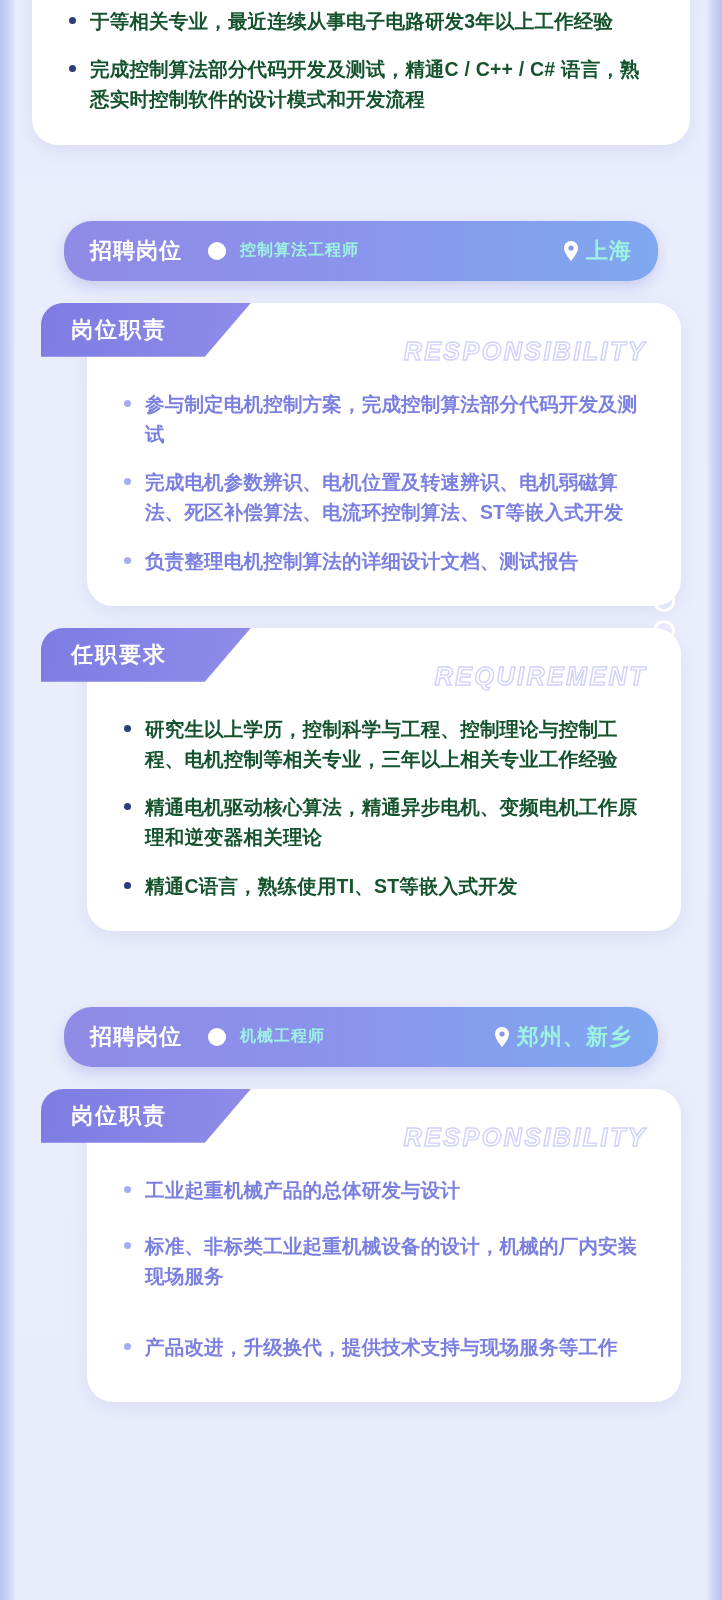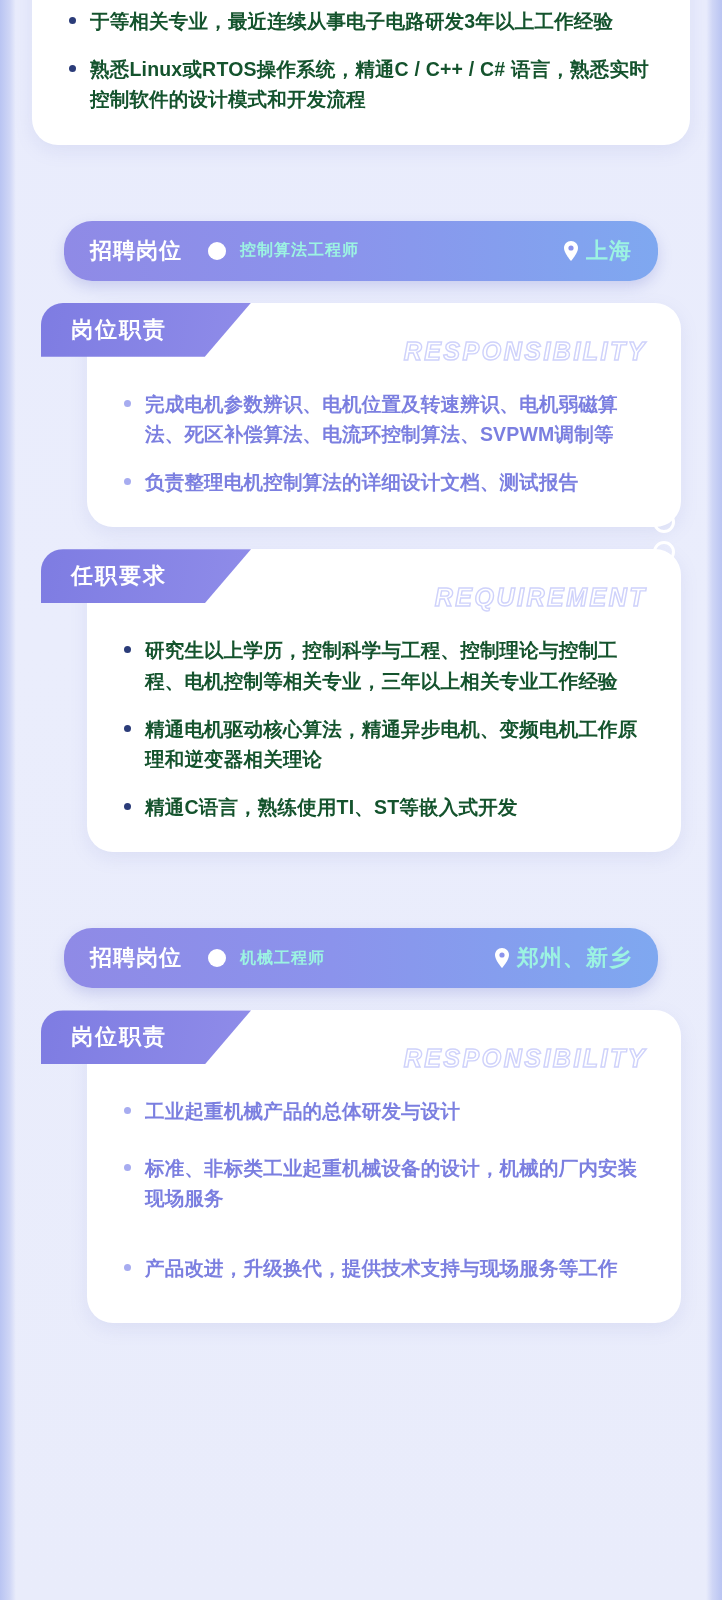--- a/index.html
+++ b/index.html
@@ -215,21 +215,21 @@
 
 <div class="page">
   <div class="edge-left"></div>
   <div class="edge-right"></div>
 
   <div class="content">
 
     <div class="card card-cut">
       <ul class="bullets req-list">
         <li>于等相关专业，最近连续从事电子电路研发3年以上工作经验</li>
-        <li>熟悉Linux或RTOS操作系统，精通C / C++ / C# 语言，熟悉实时控制软件的设计模式和开发流程</li>
+        <li>完成控制算法部分代码开发及测试，精通C / C++ / C# 语言，熟悉实时控制软件的设计模式和开发流程</li>
       </ul>
     </div>
 
     <div class="gap-lg"></div>
 
     <div class="pill">
       <span class="pill-label">招聘岗位</span>
       <span class="pill-dot"></span>
       <span class="pill-title">控制算法工程师</span>
       <span class="pill-spacer"></span>
@@ -240,21 +240,22 @@
         </svg>
       </span>
       <span class="pill-city">上海</span>
     </div>
 
     <div class="section">
       <div class="ribbon">岗位职责</div>
       <div class="ghost">RESPONSIBILITY</div>
       <div class="sec-card">
         <ul class="bullets resp-list">
-          <li>完成电机参数辨识、电机位置及转速辨识、电机弱磁算法、死区补偿算法、电流环控制算法、SVPWM调制等</li>
+          <li>参与制定电机控制方案，完成控制算法部分代码开发及测试</li>
+          <li>完成电机参数辨识、电机位置及转速辨识、电机弱磁算法、死区补偿算法、电流环控制算法、ST等嵌入式开发</li>
           <li>负责整理电机控制算法的详细设计文档、测试报告</li>
         </ul>
       </div>
       <div class="ring" style="bottom:-6px;"></div>
     </div>
 
     <div class="section">
       <div class="ribbon">任职要求</div>
       <div class="ghost">REQUIREMENT</div>
       <div class="ring" style="top:-8px;"></div>

